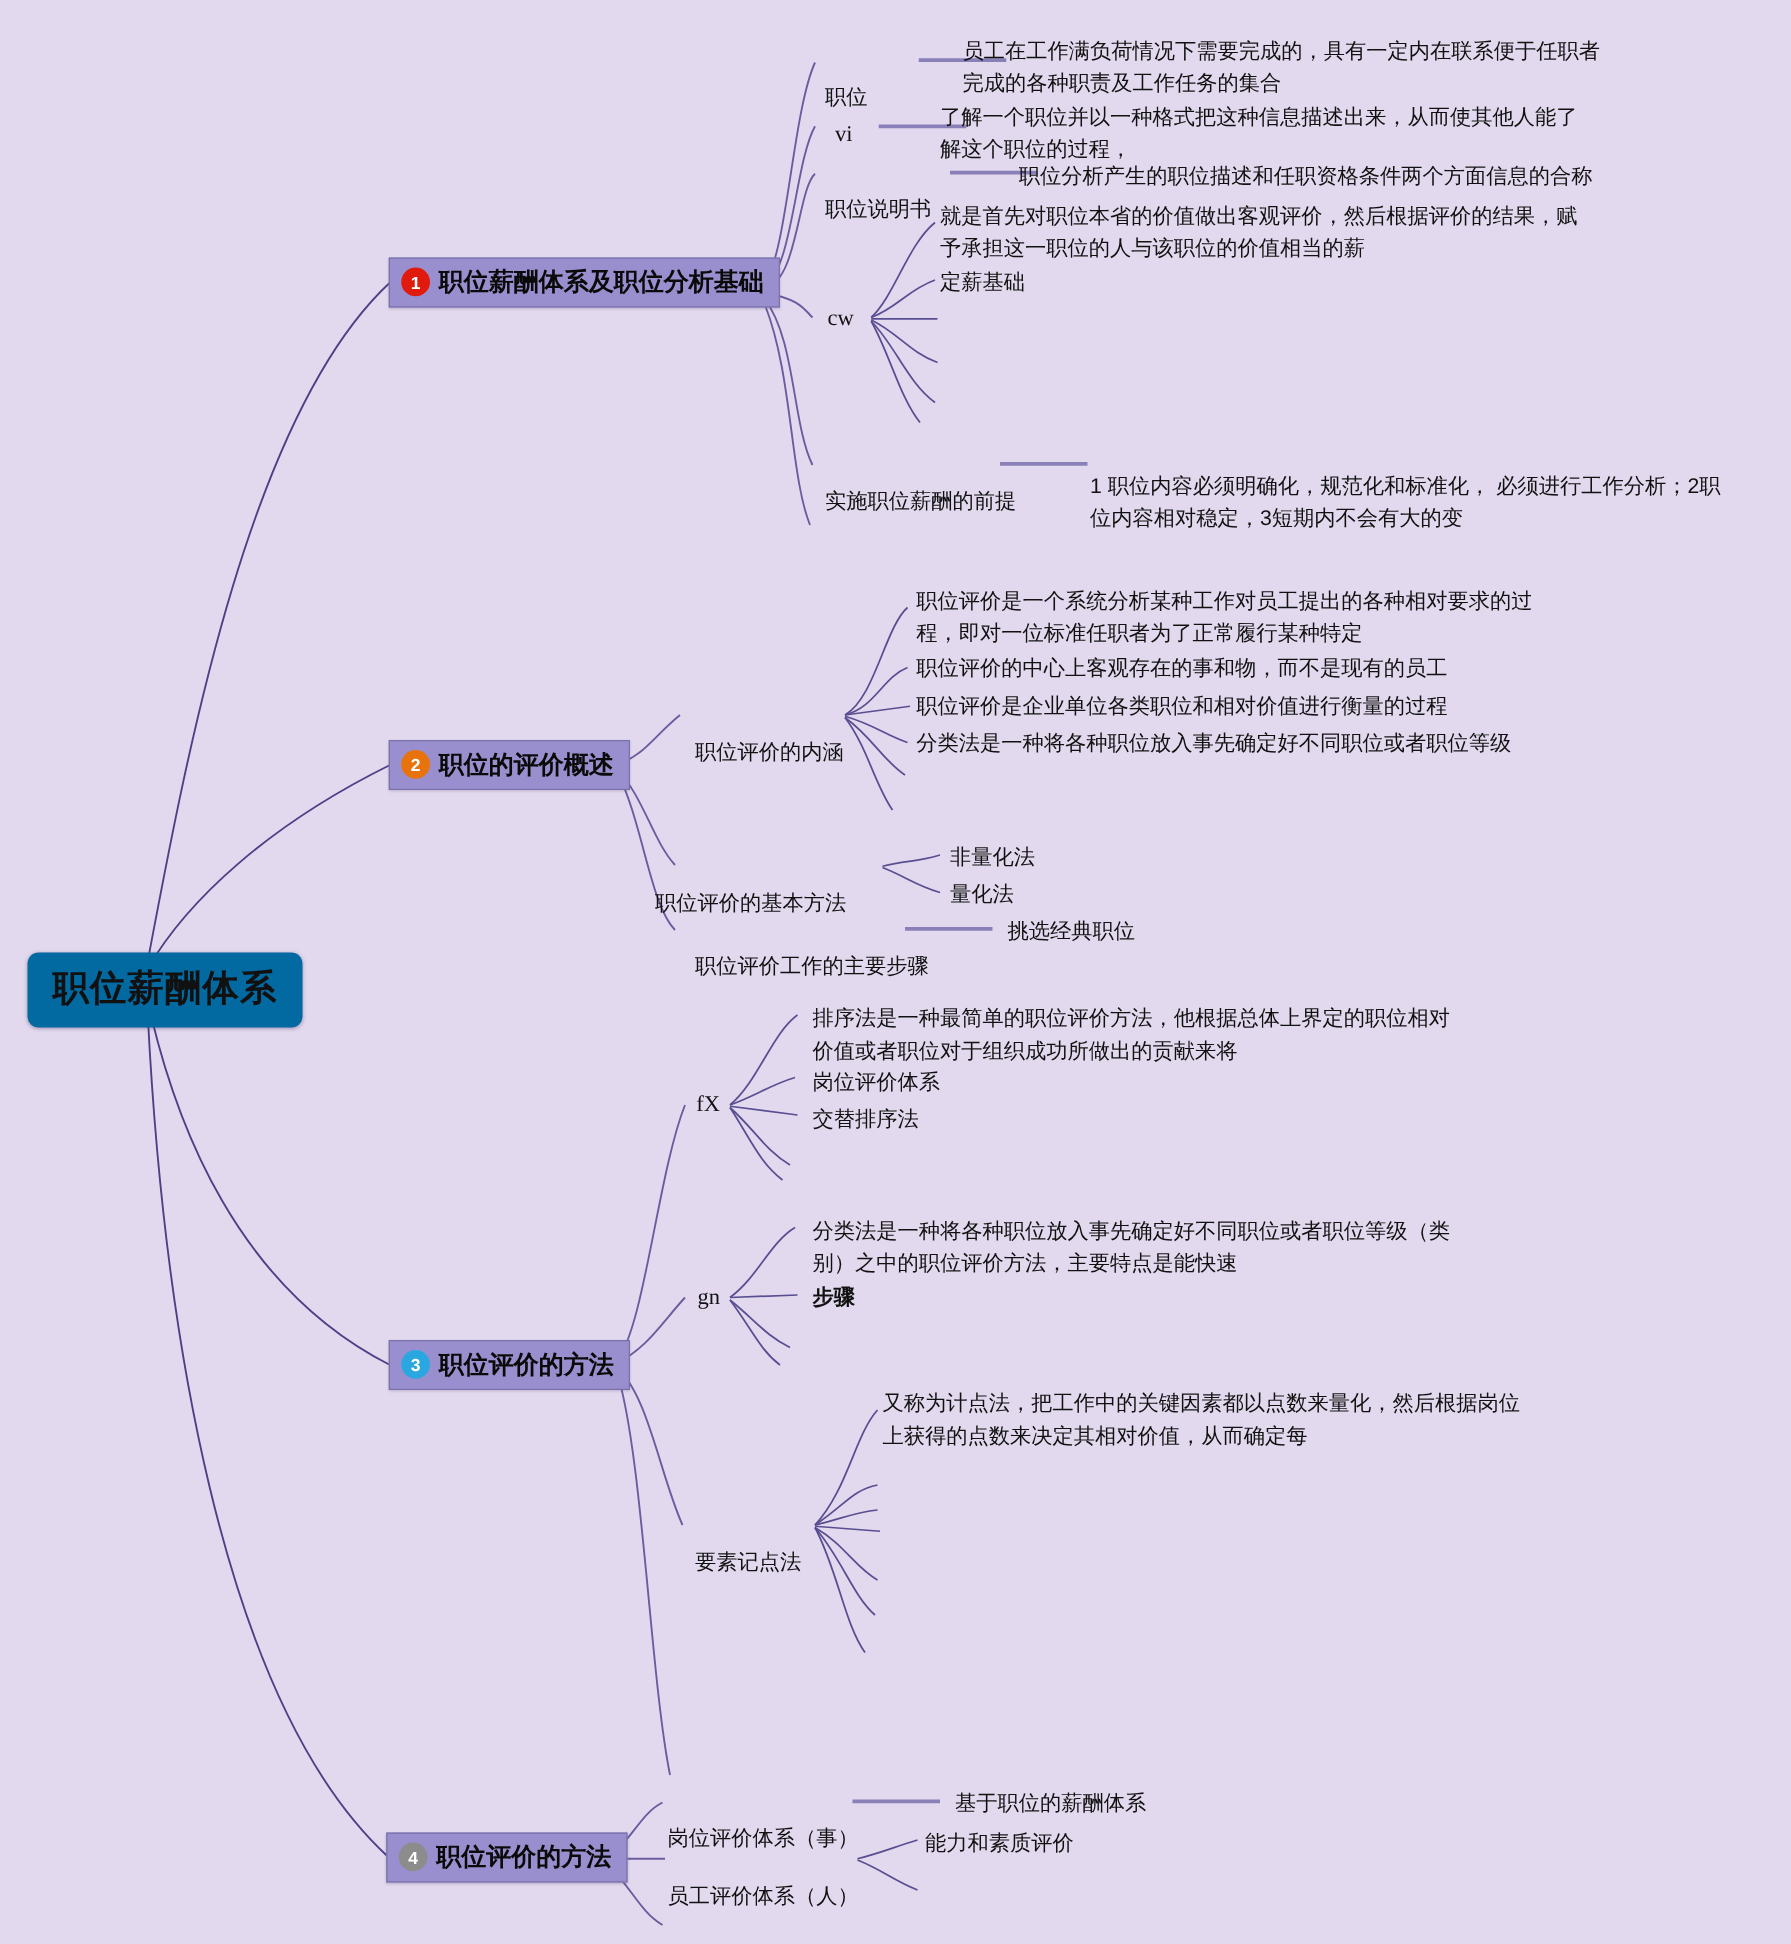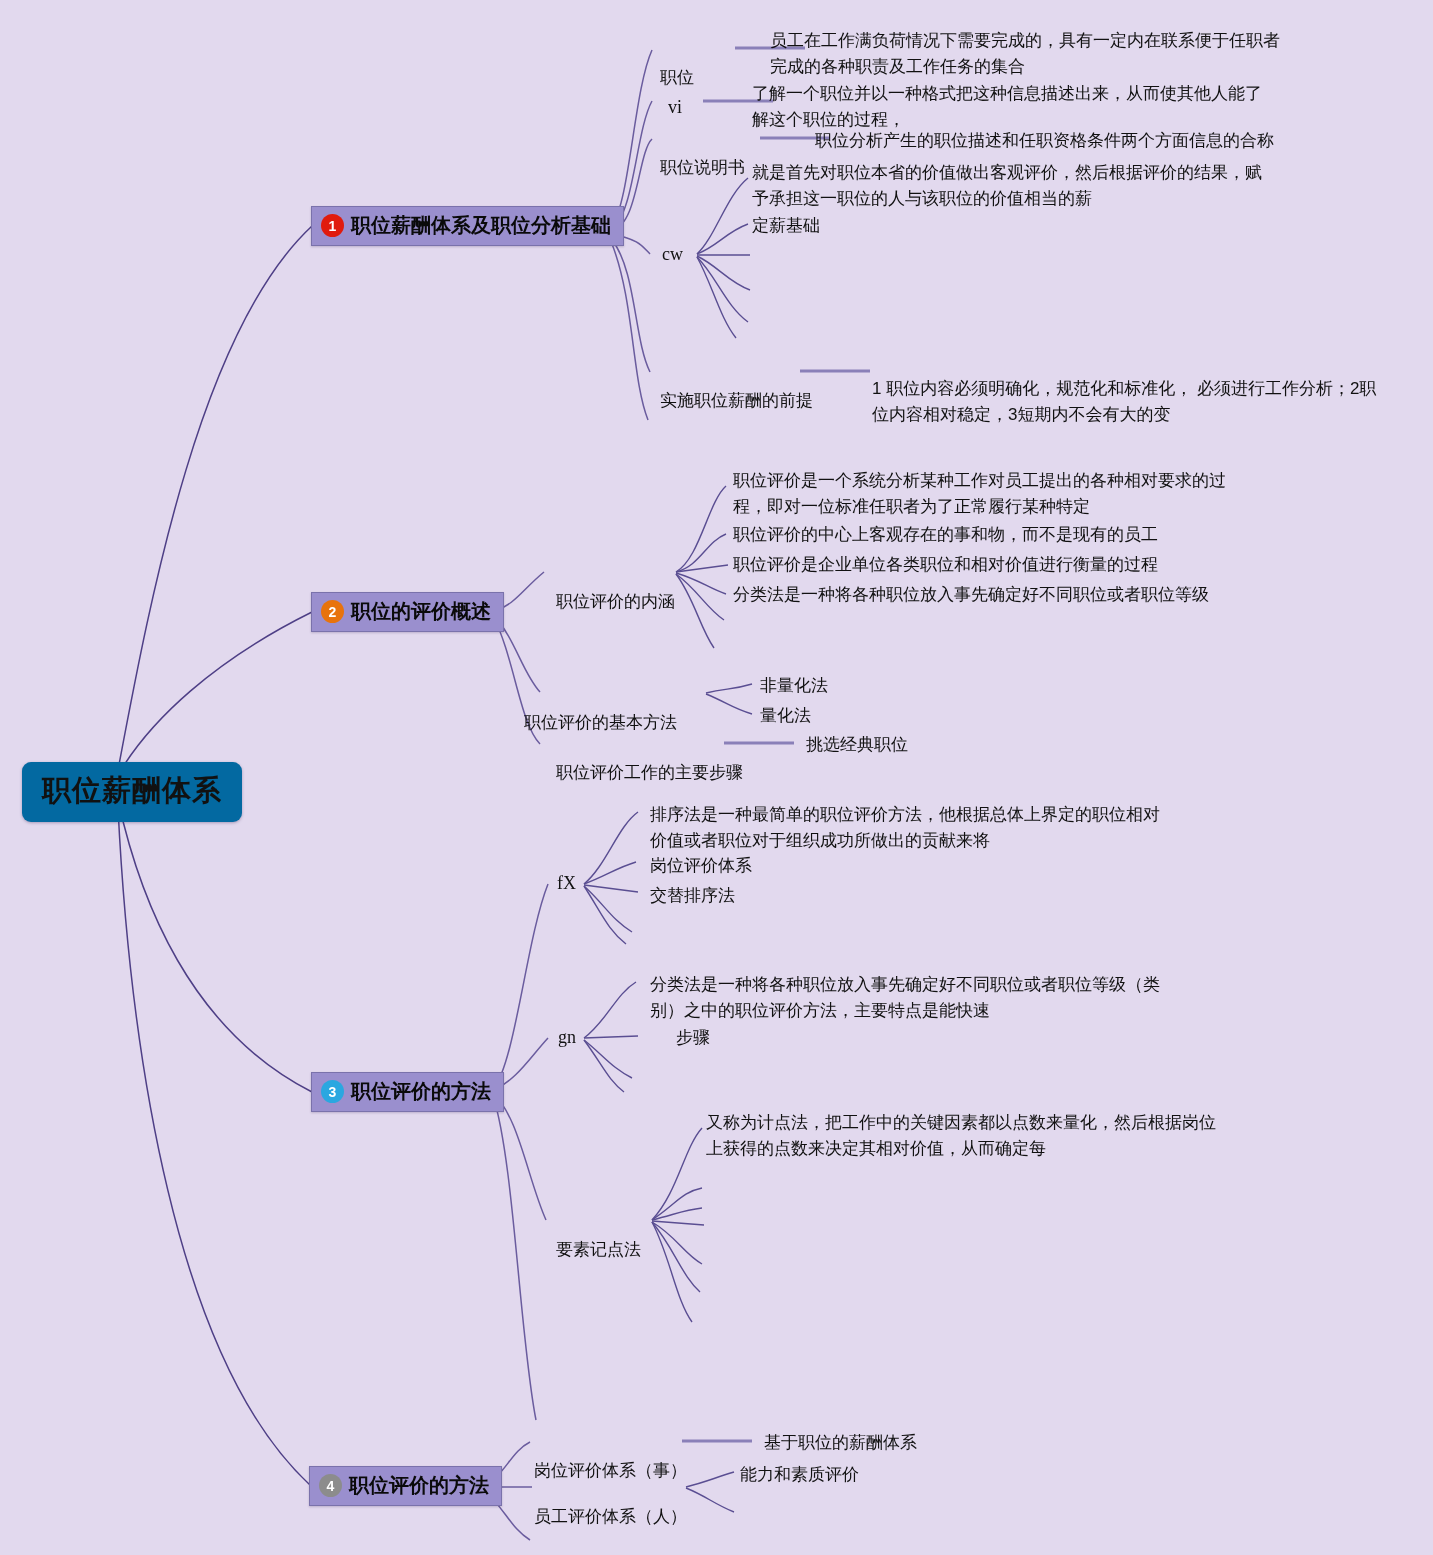--- a/index.html
+++ b/index.html
@@ -203,21 +203,21 @@
   <span>职位评价的方法</span>
 </div>
 
 <div class="node lat" style="left:557px;top:873px;">fX</div>
 <div class="node para" style="left:650px;top:802px;width:510px;">排序法是一种最简单的职位评价方法，他根据总体上界定的职位相对价值或者职位对于组织成功所做出的贡献来将</div>
 <div class="node t3" style="left:650px;top:854px;">岗位评价体系</div>
 <div class="node t3" style="left:650px;top:884px;">交替排序法</div>
 
 <div class="node lat" style="left:558px;top:1027px;">gn</div>
 <div class="node para" style="left:650px;top:972px;width:510px;">分类法是一种将各种职位放入事先确定好不同职位或者职位等级（类别）之中的职位评价方法，主要特点是能快速</div>
-<div class="node t3" style="left:676px;top:1026px;">步骤</div>
+<div class="node t3" style="left:650px;top:1026px;font-weight:bold;">步骤</div>
 
 <div class="node t2" style="left:556px;top:1210px;">要素记点法</div>
 <div class="node para" style="left:706px;top:1110px;width:510px;">又称为计点法，把工作中的关键因素都以点数来量化，然后根据岗位上获得的点数来决定其相对价值，从而确定每</div>
 
 <div class="node l1" style="left:309px;top:1466px;">
   <span class="badge" style="background:#8c8c8c">4</span>
   <span>职位评价的方法</span>
 </div>
 
 <div class="node t2" style="left:534px;top:1431px;">岗位评价体系（事）</div>

